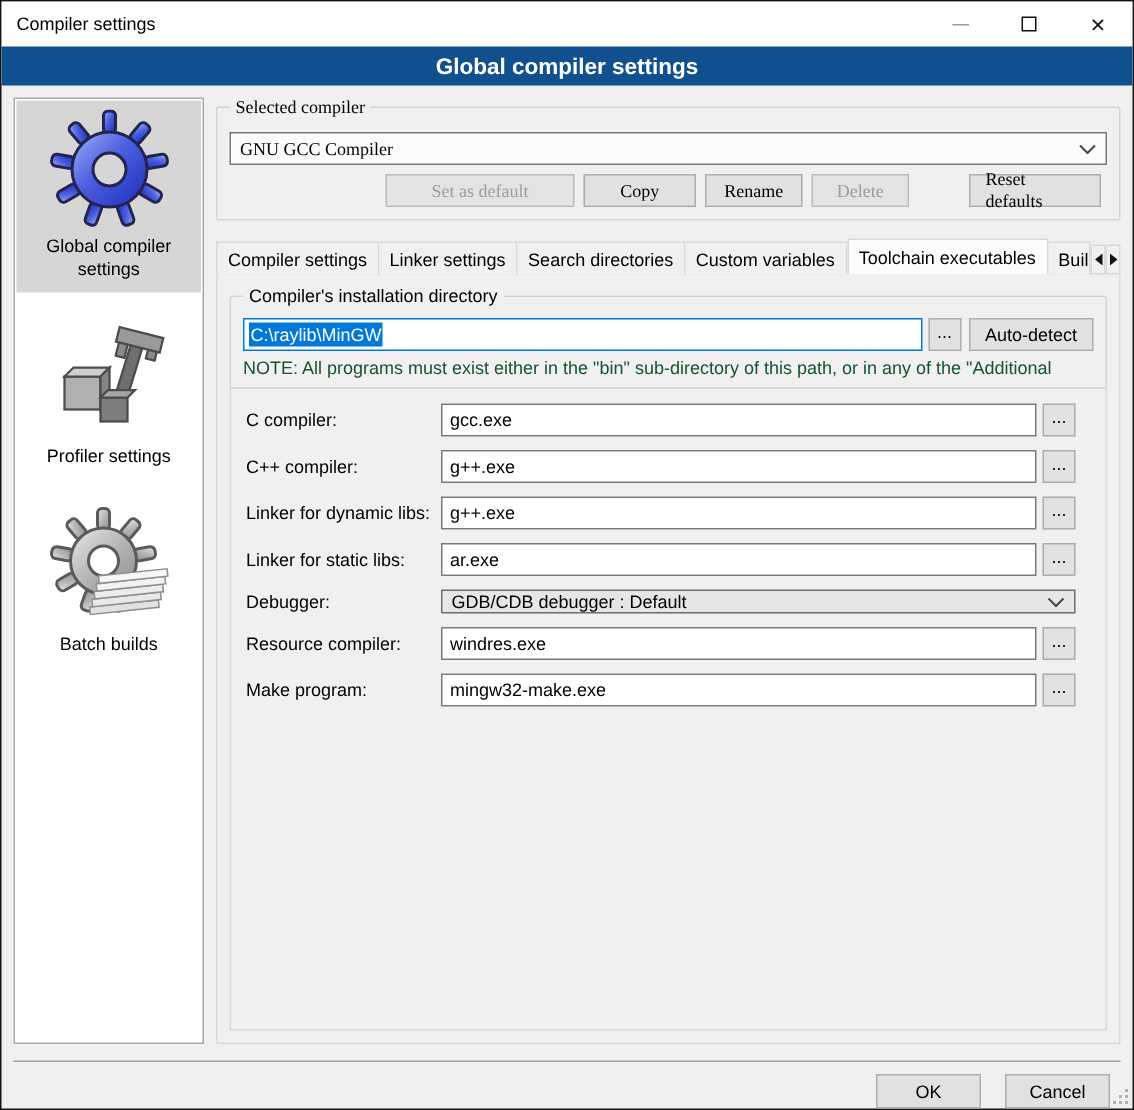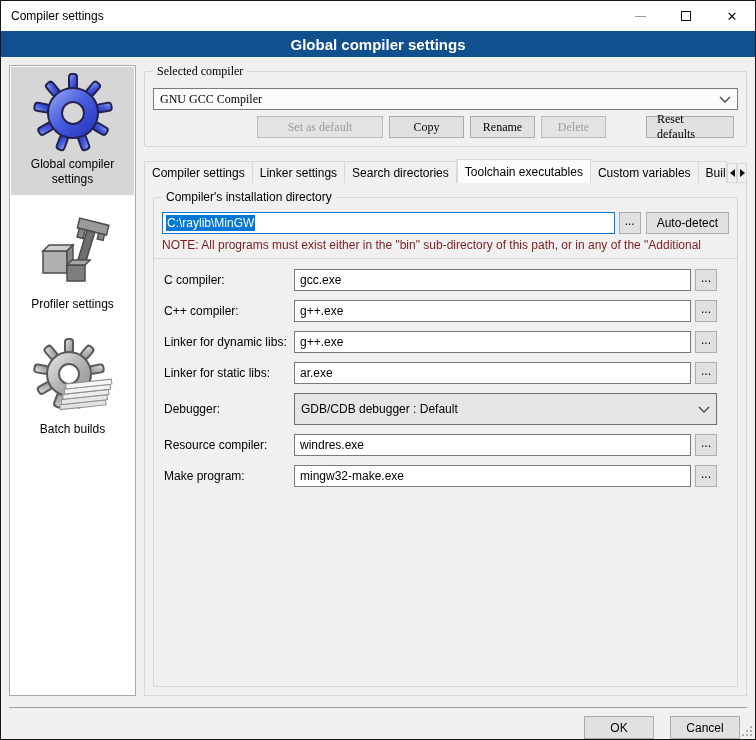--- a/index.html
+++ b/index.html
@@ -76,33 +76,33 @@
 
   
   .dir-group { padding:14px 8px 6px 8px; flex:0 0 auto; }
   .dir-row { display:flex; align-items:center; }
   .dir-input { flex:1; height:22px; border:1px solid #0078d7; background:#fff; display:flex;
     align-items:center; padding:7px 3px; overflow:hidden; }
   .dir-input .sel { background:#0078d7; color:#fff; padding:1px 1px; white-space:nowrap; }
   .mini-btn { width:20px; height:22px; background:#e1e1e1; border:1px solid #adadad; margin-left:4px;
     display:flex; align-items:center; justify-content:center; padding-bottom:4px; }
   .autodetect-btn { height:22px; margin-left:5px; padding:0 10px; }
-  .note { color:#7f1d1d; margin-top:4px; white-space:nowrap; overflow:hidden; }
+  .note { color:#14532d; margin-top:4px; white-space:nowrap; overflow:hidden; }
 
   
   .subtabs-row { display:flex; align-items:flex-end; margin-top:14px; height:24px; flex:0 0 auto; }
   .subpage { border:1px solid #d9d9d9; background:#f0f0f0; flex:1; margin-top:-1px;
     padding:10px 20px 10px 10px; display:flex; flex-direction:column; min-height:0; }
 
   .field-row { display:flex; align-items:center; margin-bottom:9px; flex:0 0 auto; }
   .field-label { width:130px; flex:0 0 auto; }
   .field-input { flex:1; height:22px; border:1px solid #7a7a7a; background:#fff; padding:0 5px;
     font-family:"Liberation Sans", sans-serif; font-size:12px; color:#000; min-width:0; }
   .field-browse { width:20px; height:22px; flex:0 0 auto; }
-  .field-combo { flex:1; height:32px; border:1px solid #707070; background:#e6e6e6; }
+  .field-combo { flex:1; height:16px; border:1px solid #707070; background:#e6e6e6; }
 
   
   .footer-sep { height:1px; background:#a0a0a0; margin-top:11px; flex:0 0 auto; }
   .footer { display:flex; justify-content:flex-end; padding:8px 7px 0 0; flex:0 0 auto; }
   .footer .btn { width:70px; height:23px; }
   .footer .btn + .btn { margin-left:16px; }
 
   .resize-grip { position:absolute; right:3px; bottom:3px; width:10px; height:10px; }
   .resize-grip i { position:absolute; width:2px; height:2px; background:#b0b0b0; }
 </style>
@@ -225,22 +225,22 @@
             <div class="btn w-rename">Rename</div>
             <div class="btn disabled w-delete">Delete</div>
             <div class="btn w-reset">Reset defaults</div>
           </div>
         </div>
 
         <div class="tabs-row">
           <div class="tab">Compiler settings</div>
           <div class="tab">Linker settings</div>
           <div class="tab">Search directories</div>
+          <div class="tab">Custom variables</div>
           <div class="tab active">Toolchain executables</div>
-          <div class="tab">Custom variables</div>
           <div class="tab clipped">Build options</div>
           <div class="tabs-spacer"></div>
           <div class="tab-arrow">
               <span class="tri-left"></span>
             </div>
           <div class="tab-arrow">
               <span class="tri-right"></span>
             </div>
         </div>
 

